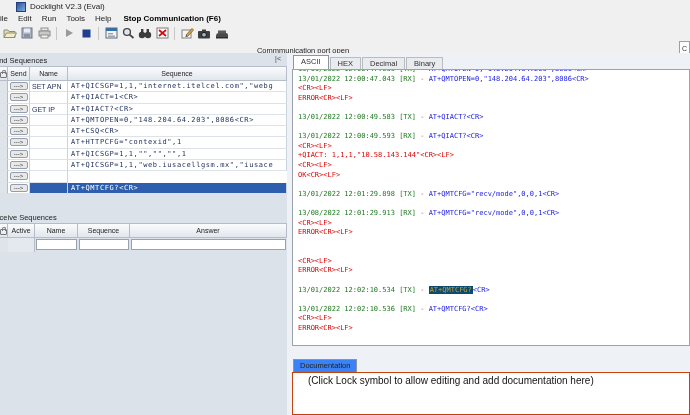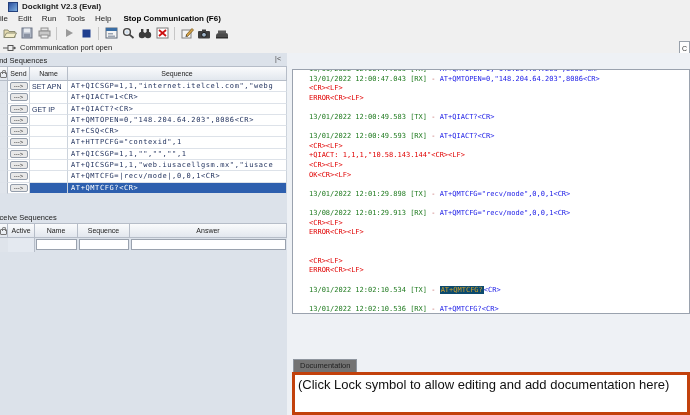--- a/index.html
+++ b/index.html
@@ -1,31 +1,31 @@
 <!DOCTYPE html>
 <html><head>
 <meta charset="utf-8">
 <style>
   html,body{margin:0;padding:0;background:#fff;}
   .screen{position:relative;width:690px;height:415px;background:#f0f0f0;overflow:hidden;
           font-family:"Liberation Sans",sans-serif;color:#111;}
   
-  .titlebar{position:absolute;top:0;left:0;right:0;height:13px;display:flex;align-items:center;padding-left:8px;font-weight:bold;}
+  .titlebar{position:absolute;top:0;left:0;right:0;height:13px;display:flex;align-items:center;padding-left:16px;}
   .app-icon{width:8px;height:8px;background:linear-gradient(135deg,#2a4f9e,#7fb0e0);border:1px solid #24407c;margin-right:4px;}
   .title{font-size:8px;color:#1a1a1a;}
   
   .menubar{position:absolute;top:13px;left:-10px;height:11px;display:flex;align-items:center;font-size:8px;color:#222;}
   .menu-item{padding:0 5px;}
   .menu-action{font-weight:bold;color:#000;padding-left:7px;}
   
   .toolbar{position:absolute;top:24px;left:0;height:18px;display:flex;align-items:center;padding-left:2px;gap:1px;}
   .tb{width:16px;height:15px;display:flex;align-items:center;justify-content:center;}
   .tsep{width:1px;height:13px;background:#c6c6c6;margin:0 3px;}
   
-  .statusrow{position:absolute;top:42px;left:0;width:600px;height:11px;display:flex;align-items:center;font-size:7.5px;color:#222;padding-left:3px;gap:4px;}
+  .statusrow{position:absolute;top:42px;left:0;width:600px;height:11px;display:flex;align-items:center;font-size:7.5px;color:#222;padding-left:3px;gap:4px;flex-direction:column;}
   .corner-c{position:absolute;top:41px;right:0;width:9px;height:13px;background:#fdfdfd;border:1px solid #98a0aa;font-size:7px;display:flex;align-items:center;justify-content:center;color:#333;}
   
   .left-panel{position:absolute;top:53px;left:0;width:287px;bottom:0;background:#dce2ea;}
   .panel-label{position:absolute;font-size:7.5px;color:#222;white-space:nowrap;}
   .collapse-btn{position:absolute;top:2px;right:5px;font-size:7px;color:#444;line-height:8px;padding:0 1px;}
   .grid{position:absolute;left:0;width:287px;background:#fff;border-top:1px solid #b6bdc8;}
   .ghead{display:flex;height:14px;}
   .gh{box-sizing:border-box;background:linear-gradient(#fafbfc,#e2e7ee);border-right:1px solid #b6bdc8;border-bottom:1px solid #b6bdc8;
       font-size:7px;display:flex;align-items:center;justify-content:center;color:#222;overflow:hidden;}
   .w-hdr{width:8px;}.w-send{width:22px;}.w-name{width:38px;}.w-seq{flex:1;}
@@ -42,30 +42,30 @@
   .srow.selected .w-name,.srow.selected .w-seq{background:#2d5fae;color:#fff;}
   .rrow{display:flex;height:14px;background:#dce2ea;}
   .rrow .gc{border:none;}
   .rrow .w-active{background:#e4e9f0;border-right:1px solid #b6bdc8;}
   .inputbox{box-sizing:border-box;margin:1px;height:11px;background:#fff;border:1px solid #9aa2ae;width:calc(100% - 2px);}
   
   .right-panel{position:absolute;top:53px;left:287px;right:0;bottom:0;background:#eef1f5;}
   .tabs{position:absolute;top:2px;left:6px;display:flex;align-items:flex-end;height:14px;}
   .tab{box-sizing:border-box;font-size:7.5px;padding:1px 7px 0;background:#e9ebee;border:1px solid #b7bcc3;border-bottom:none;height:12px;color:#333;margin-right:1px;}
   .tab.active{background:#fff;border-color:#8e959e;height:14px;position:relative;z-index:2;}
-  .logarea{position:absolute;top:16px;left:5px;right:0;height:245px;background:#fff;border:1px solid #9aa2ae;overflow:hidden;padding-left:16px;box-sizing:border-box;}
+  .logarea{position:absolute;top:16px;left:5px;right:0;height:277px;background:#fff;border:1px solid #9aa2ae;overflow:hidden;padding-left:5px;box-sizing:border-box;}
   .log-line{height:9.6px;line-height:9.6px;font-family:"DejaVu Sans Mono",monospace;font-size:7px;white-space:pre;}
   .log-line:first-child{margin-top:-5px;}
   .lg-g{color:#1f7a1f;}
   .lg-s{color:#bb5555;}
   .lg-b{color:#1a1ae6;}
   .lg-r{color:#e00000;}
   .lg-h{background:#0c4a6e;color:#caa02e;padding:0 1px;}
-  .doctab{position:absolute;top:306px;left:6px;font-size:7.5px;padding:1px 6px 0;background:#737373;border:1px solid #8e959e;border-bottom:none;height:13px;box-sizing:border-box;color:#222;z-index:2;}
-  .docarea{position:absolute;top:319px;left:5px;right:0;bottom:0;background:#fff;border:3px solid #c2410c;font-size:13px;color:#111;padding:2px 3px;box-sizing:border-box;}
+  .doctab{position:absolute;top:306px;left:6px;font-size:7.5px;padding:1px 6px 0;background:#3b82f6;border:1px solid #8e959e;border-bottom:none;height:13px;box-sizing:border-box;color:#222;z-index:2;}
+  .docarea{position:absolute;top:319px;left:5px;right:0;bottom:0;background:#fff;border:1px solid #c2410c;font-size:10px;color:#111;padding:2px 15px;box-sizing:border-box;}
 </style>
 </head>
 <body>
 
 <div class="screen">
 
   <div class="titlebar">
     <span class="app-icon"></span>
     <span class="title">Docklight V2.3 (Eval)</span>
   </div>
@@ -256,21 +256,20 @@
             </div>
             <div class="gc w-name name-cell"></div>
             <div class="gc w-seq seq-cell">AT+QICSGP=1,1,"web.iusacellgsm.mx","iusace</div>
           </div>
           <div class="srow">
             <div class="gc w-hdr"></div>
             <div class="gc w-send">
               <button class="send-btn">---&gt;</button>
             </div>
             <div class="gc w-name name-cell"></div>
-            <div class="gc w-seq seq-cell">AT+QMTCFG=|recv/mode|,0,0,1&lt;CR&gt;</div>
           </div>
           <div class="srow selected">
             <div class="gc w-hdr"></div>
             <div class="gc w-send">
               <button class="send-btn">---&gt;</button>
             </div>
             <div class="gc w-name name-cell"></div>
             <div class="gc w-seq seq-cell">AT+QMTCFG?&lt;CR&gt;</div>
           </div>
         </div>
@@ -297,20 +296,26 @@
             <div class="inputbox"></div>
           </div>
         <div class="gc w-ans">
             <div class="inputbox"></div>
           </div>
       </div>
     </div>
   </div>
 
   <div class="right-panel">
+    <div class="tabs" id="monitor-tabs">
+        <div class="tab active">ASCII</div>
+        <div class="tab">HEX</div>
+        <div class="tab">Decimal</div>
+        <div class="tab">Binary</div>
+      </div>
     <div class="logarea" id="logarea">
         <div class="log-line"><span class="lg-g">13/01/2022 12:00:47.033 [TX] </span><span class="lg-s">- </span><span class="lg-b">AT+QMTOPEN=0,"148.204.64.203",8086&lt;CR&gt;</span></div>
         <div class="log-line"><span class="lg-g">13/01/2022 12:00:47.043 [RX] </span><span class="lg-s">- </span><span class="lg-b">AT+QMTOPEN=0,"148.204.64.203",8086&lt;CR&gt;</span></div>
         <div class="log-line"><span class="lg-r">&lt;CR&gt;&lt;LF&gt;</span></div>
         <div class="log-line"><span class="lg-r">ERROR&lt;CR&gt;&lt;LF&gt;</span></div>
         <div class="log-line">&nbsp;</div>
         <div class="log-line"><span class="lg-g">13/01/2022 12:00:49.583 [TX] </span><span class="lg-s">- </span><span class="lg-b">AT+QIACT?&lt;CR&gt;</span></div>
         <div class="log-line">&nbsp;</div>
         <div class="log-line"><span class="lg-g">13/01/2022 12:00:49.593 [RX] </span><span class="lg-s">- </span><span class="lg-b">AT+QIACT?&lt;CR&gt;</span></div>
         <div class="log-line"><span class="lg-r">&lt;CR&gt;&lt;LF&gt;</span></div>

